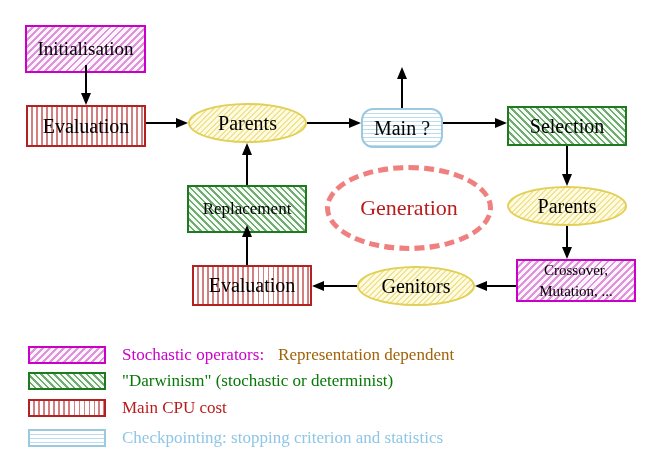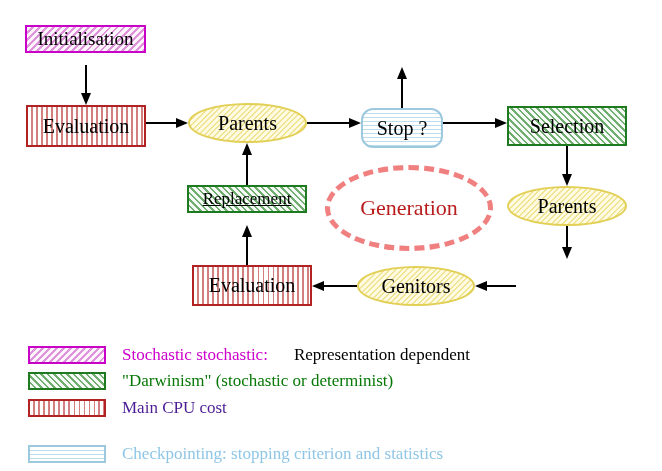--- a/index.html
+++ b/index.html
@@ -55,65 +55,71 @@
   .sw-magenta { border:2px solid #C800C8;
     background:repeating-linear-gradient(135deg,#fdf4fd 0,#fdf4fd 3px,#df93da 3px,#df93da 5px); }
   .sw-green { border:2px solid #1E7A1E;
     background:repeating-linear-gradient(45deg,#f7fbf7 0,#f7fbf7 3px,#6fae6f 3px,#6fae6f 4.6px); }
   .sw-red { border:2px solid #B22222;
     background:repeating-linear-gradient(90deg,#ffffff 0,#ffffff 3.5px,#d37f7f 3.5px,#d37f7f 5px); }
   .sw-cyan { border:2px solid #9CC9DE;
     background:repeating-linear-gradient(180deg,#ffffff 0,#ffffff 2.6px,#bcddec 2.6px,#bcddec 4px); }
   .legend-row span { font-size:17px; white-space:nowrap; }
   .t-magenta { color:#CC00CC; }
-  .t-gold { color:#000000; margin-left:26px; }
+  .t-gold { color:#a16207; margin-left:14px; }
   .t-green { color:#067806; }
-  .t-red { color:#4c1d95; }
+  .t-red { color:#b91c1c; }
   .t-blue { color:#8FC6E6; }
 
   .crossover-label { font-size:15px; line-height:1.35; }
 </style>
 </head>
 <body>
 
 <div class="canvas">
 
-  <div class="node box-magenta" style="left:25px;top:25px;width:121px;height:28px;font-size:19px;">
+  <div class="node box-magenta" style="left:25px;top:25px;width:121px;height:48px;font-size:19px;">
     <span>Initialisation</span>
   </div>
 
   <div class="node box-red" style="left:26px;top:105px;width:120px;height:42px;">
     <span>Evaluation</span>
   </div>
 
   <div class="node ellipse-yellow" style="left:188px;top:103px;width:119px;height:40px;justify-content:center;">
     <span>Parents</span>
   </div>
 
 
   <div class="node box-cyan" style="left:361px;top:108px;width:82px;height:40px;border-radius:12px;">
-    <span>Stop ?</span>
+    <span>Main ?</span>
   </div>
 
   <div class="node box-green" style="left:507px;top:106px;width:120px;height:40px;justify-content:center;">
     <span>Selection</span>
   </div>
 
-  <div class="node box-green" style="left:187px;top:185px;width:120px;height:28px;font-size:17px;text-decoration:underline;">
+  <div class="node box-green" style="left:187px;top:185px;width:120px;height:48px;font-size:17px;">
     <span>Replacement</span>
   </div>
 
   <div class="node ellipse-dashed" style="left:325px;top:165px;width:168px;height:86px;">
     <span>Generation</span>
   </div>
 
   <div class="node ellipse-yellow" style="left:507px;top:186px;width:120px;height:40px;">
     <span>Parents</span>
   </div>
 
+  <div class="node box-magenta" style="left:516px;top:259px;width:120px;height:43px;">
+    <div class="crossover-label">
+      <div>Crossover,</div>
+      <div>Mutation, ...</div>
+    </div>
+  </div>
 
   <div class="node ellipse-yellow" style="left:357px;top:266px;width:118px;height:40px;">
     <span>Genitors</span>
   </div>
 
   <div class="node box-red" style="left:192px;top:265px;width:120px;height:41px;">
     <span>Evaluation</span>
   </div>
 
   <div class="vline" style="left:85px;top:65px;height:28px;"></div>
@@ -144,32 +150,32 @@
   <div class="ah ah-left" style="left:312px;top:281px;"></div>
 
   <div class="vline" style="left:246px;top:237px;height:28px;"></div>
   <div class="ah ah-up" style="left:242px;top:225px;"></div>
 
   <div class="vline" style="left:246px;top:155px;height:30px;"></div>
   <div class="ah ah-up" style="left:242px;top:143px;"></div>
 
   <div class="legend-row" style="top:345px;">
     <div class="swatch sw-magenta"></div>
-    <span class="t-magenta">Stochastic stochastic:</span>
+    <span class="t-magenta">Stochastic operators:</span>
     <span class="t-gold">Representation dependent</span>
   </div>
 
   <div class="legend-row" style="top:371px;">
     <div class="swatch sw-green"></div>
     <span class="t-green">"Darwinism" (stochastic or determinist)</span>
   </div>
 
   <div class="legend-row" style="top:398px;">
     <div class="swatch sw-red"></div>
     <span class="t-red">Main CPU cost</span>
   </div>
 
-  <div class="legend-row" style="top:444px;">
+  <div class="legend-row" style="top:428px;">
     <div class="swatch sw-cyan"></div>
     <span class="t-blue">Checkpointing: stopping criterion and statistics</span>
   </div>
 
 </div>
 
 </body></html>

